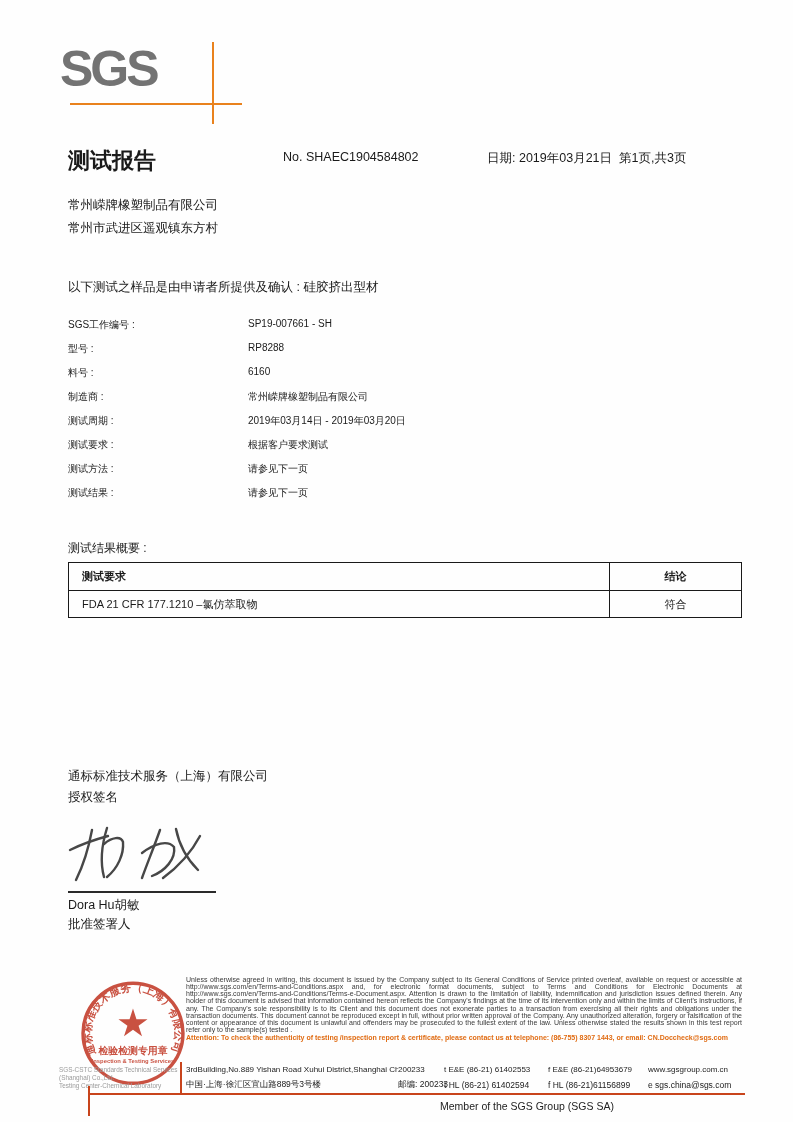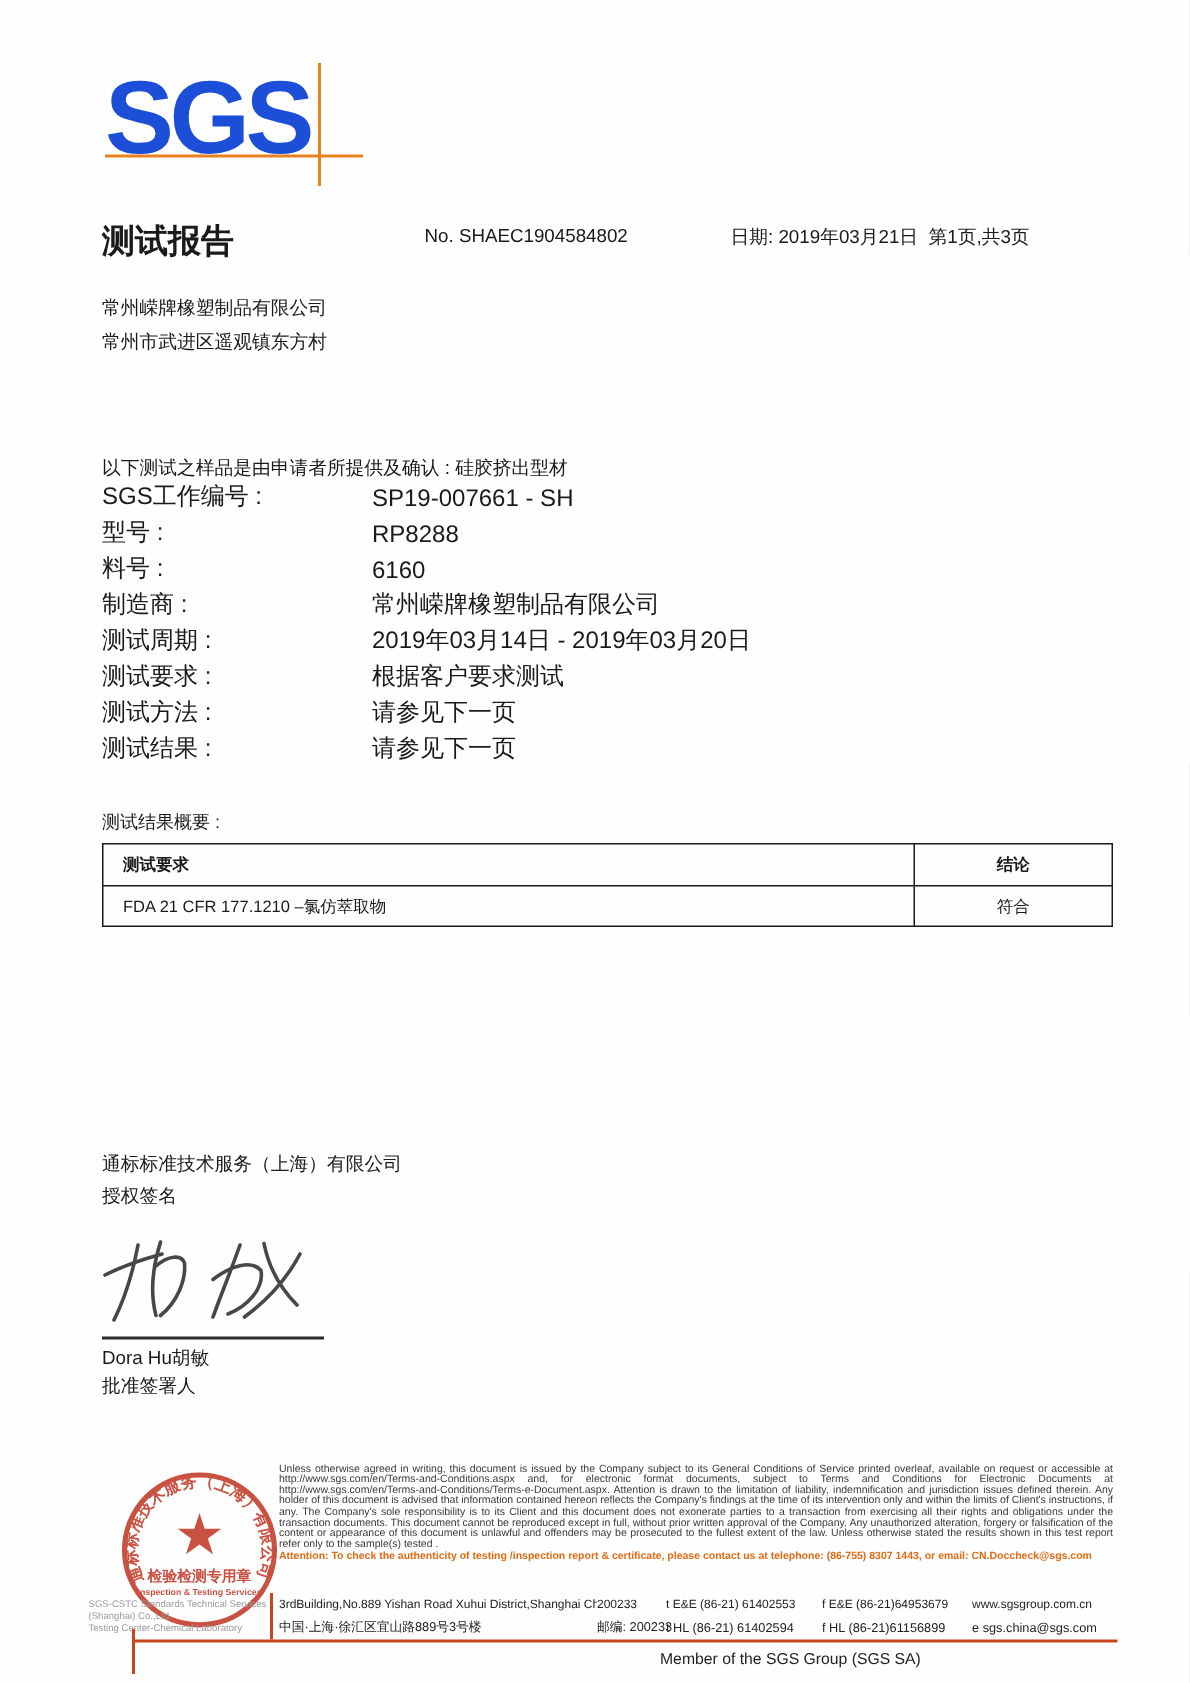--- a/index.html
+++ b/index.html
@@ -2,34 +2,34 @@
 <html><head>
 <meta charset="utf-8">
 <style>
   html,body{margin:0;padding:0;background:#e8e8e8;}
   #page{
     position:relative;width:793px;height:1122px;margin:0 auto;background:#fefefe;
     font-family:"Liberation Sans","DejaVu Sans",sans-serif;color:#1a1a1a;overflow:hidden;
   }
   .abs{position:absolute;}
   
-  .logo-text{left:70px;top:44px;font-size:69px;font-weight:bold;color:#1d4ed8;letter-spacing:-3px;line-height:1;}
+  .logo-text{left:60px;top:44px;font-size:50px;font-weight:bold;color:#737373;letter-spacing:-3px;line-height:1;}
   .logo-hline{left:70px;top:103px;width:172px;height:2px;background:#e9821d;}
   .logo-vline{left:212px;top:42px;width:2px;height:82px;background:#e9821d;}
   
   .doc-title{left:68px;top:146px;font-size:22px;font-weight:bold;}
   .report-no{left:283px;top:150px;font-size:12.5px;}
   .date-label{left:487px;top:150px;font-size:12.5px;}
   .page-label{left:619px;top:150px;font-size:12.5px;}
   
   .applicant{left:68px;top:194px;font-size:12.5px;line-height:23px;}
-  .statement{left:68px;top:304px;font-size:12.5px;}
+  .statement{left:68px;top:279px;font-size:12.5px;}
   
   .fields{left:68px;top:318px;width:600px;}
-  .field-row{display:flex;height:24px;align-items:flex-end;font-size:16px;}
+  .field-row{display:flex;height:24px;align-items:flex-start;font-size:10px;}
   .field-label{width:180px;}
   
   .summary-heading{left:68px;top:540px;font-size:12px;}
   .summary-table{left:68px;top:562px;border-collapse:collapse;table-layout:fixed;width:658px;}
   .summary-table th,.summary-table td{border:1.6px solid #1a1a1a;font-size:11px;height:26px;padding:0;}
   .summary-table th{height:27px;font-weight:bold;}
   .col-req{width:527px;text-align:left;padding-left:13px !important;}
   .col-con{width:131px;text-align:center;}
   
   .sig-company{left:68px;top:766px;font-size:12.5px;line-height:21px;}

